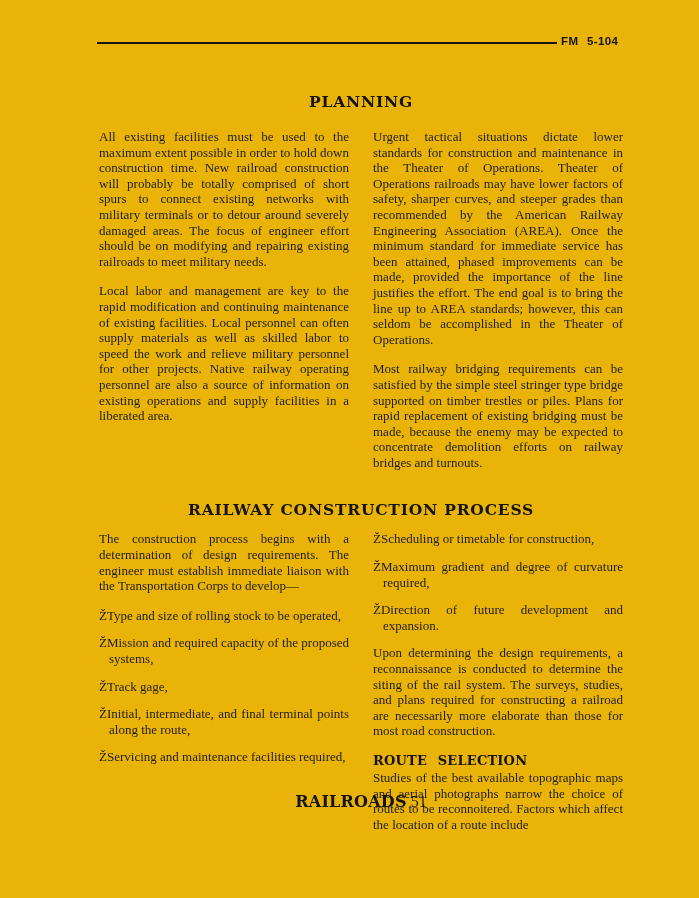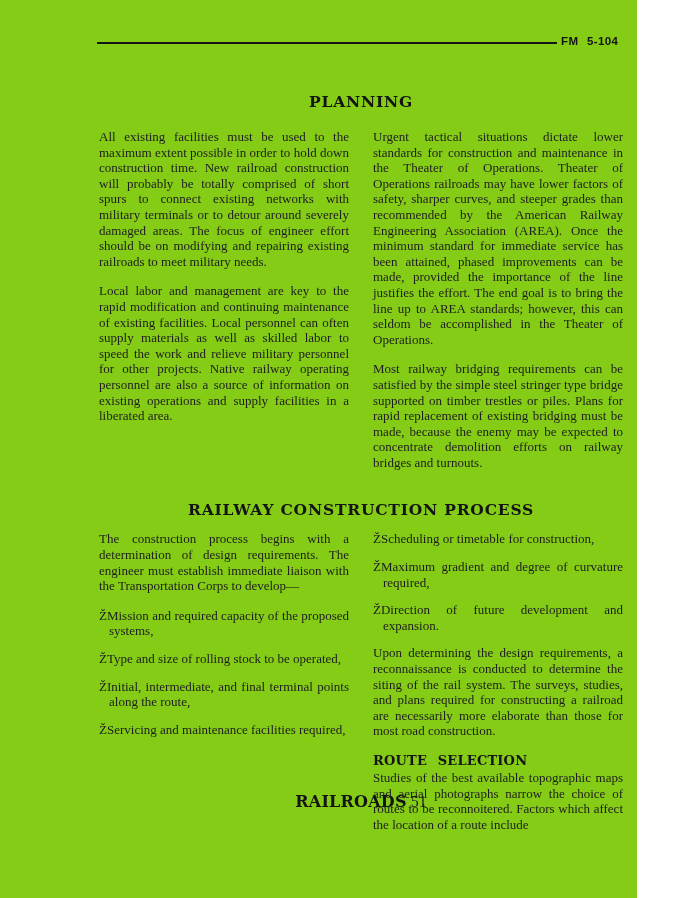--- a/index.html
+++ b/index.html
@@ -2,23 +2,23 @@
 <html lang="en"><head>
 <meta charset="utf-8">
 <style>
   html, body {
     margin: 0;
     padding: 0;
     background: #ffffff;
   }
   .page {
     position: relative;
-    width: 637px;
+    width: 699px;
     height: 898px;
-    background: #84cc16;
+    background: #eab308;
     color: #1e1e1e;
     font-family: "Liberation Serif", serif;
     overflow: hidden;
   }
   
   .header-rule {
     position: absolute;
     left: 97px;
     top: 42px;
     width: 460px;
@@ -122,22 +122,23 @@
         <p class="body-par">Urgent tactical situations dictate lower standards for construction and maintenance in the Theater of Operations. Theater of Operations railroads may have lower factors of safety, sharper curves, and steeper grades than recommended by the American Railway Engineering Association (AREA). Once the minimum standard for immediate service has been attained, phased improvements can be made, provided the importance of the line justifies the effort. The end goal is to bring the line up to AREA standards; however, this can seldom be accomplished in the Theater of Operations.</p>
         <p class="body-par">Most railway bridging requirements can be satisfied by the simple steel stringer type bridge supported on timber trestles or piles. Plans for rapid replacement of existing bridging must be made, because the enemy may be expected to concentrate demolition efforts on railway bridges and turnouts.</p>
       </div>
     </div>
 
     <h1 class="section-title title-construct">RAILWAY CONSTRUCTION PROCESS</h1>
 
     <div class="cols">
       <div class="col">
         <p class="body-par">The construction process begins with a determination of design requirements. The engineer must establish immediate liaison with the Transportation Corps to develop—</p>
+        <p class="list-item">ŽType and size of rolling stock to be operated,</p>
         <p class="list-item">ŽMission and required capacity of the proposed systems,</p>
-        <p class="list-item">ŽType and size of rolling stock to be operated,</p>
+        <p class="list-item">ŽTrack gage,</p>
         <p class="list-item">ŽInitial, intermediate, and final terminal points along the route,</p>
         <p class="list-item">ŽServicing and maintenance facilities required,</p>
       </div>
 
       <div class="col">
         <p class="list-item">ŽScheduling or timetable for construction,</p>
         <p class="list-item">ŽMaximum gradient and degree of curvature required,</p>
         <p class="list-item">ŽDirection of future development and expansion.</p>
         <p class="body-par">Upon determining the design requirements, a reconnaissance is conducted to determine the siting of the rail system. The surveys, studies, and plans required for constructing a railroad are necessarily more elaborate than those for most road construction.</p>
         <h2 class="sub-heading">ROUTE SELECTION</h2>

